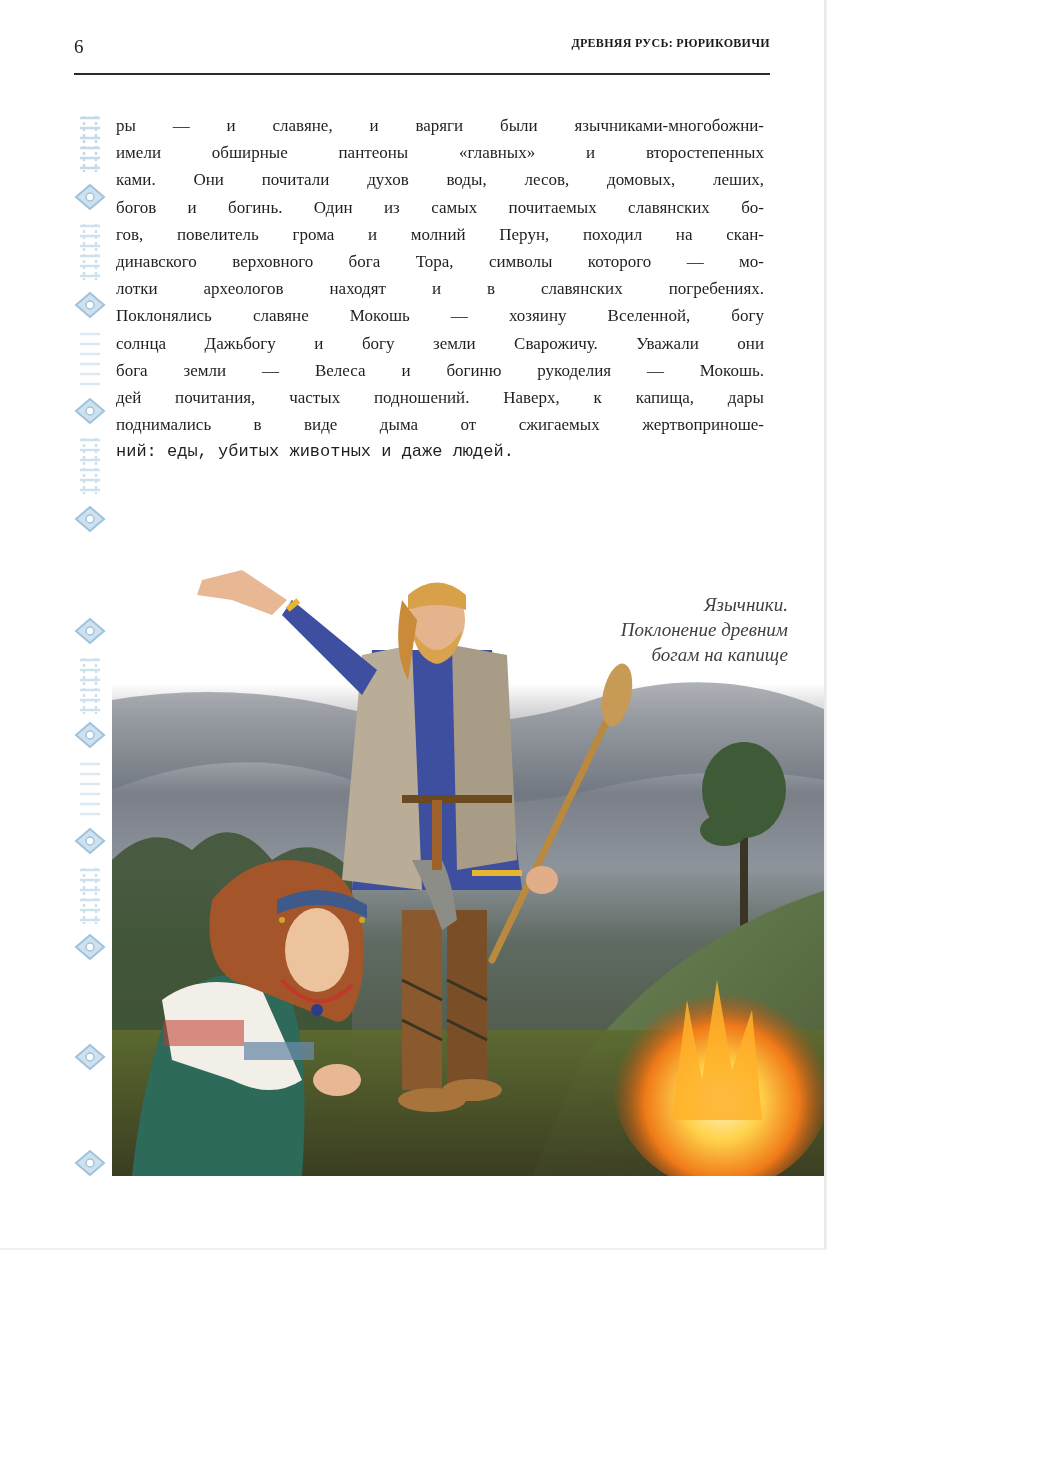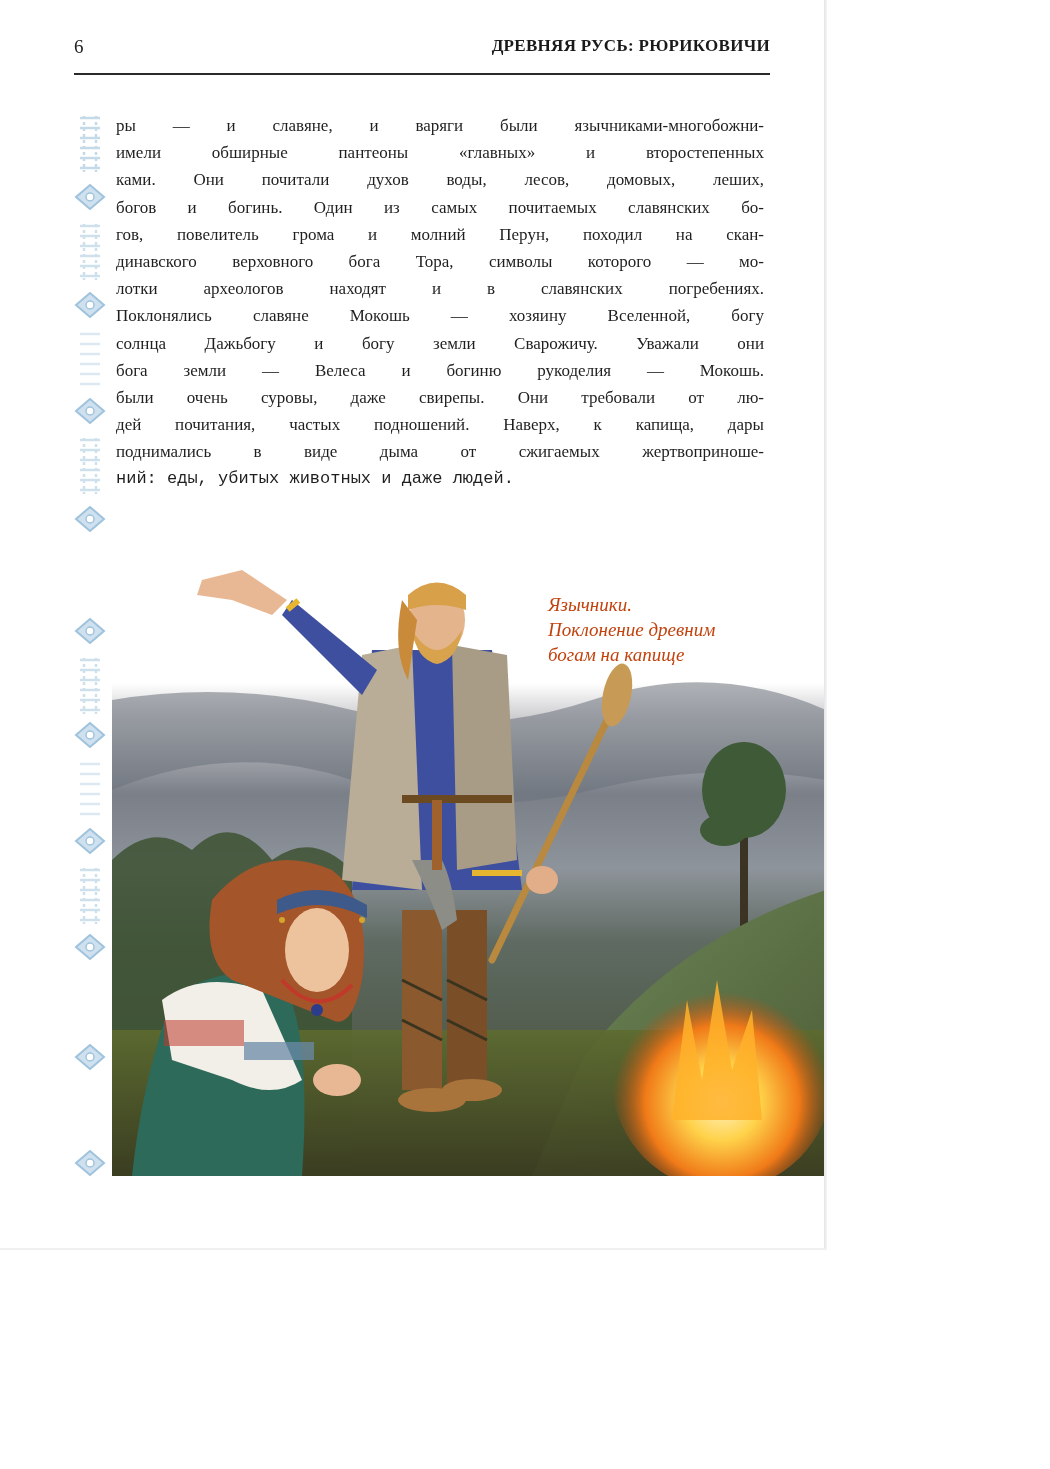--- a/index.html
+++ b/index.html
@@ -50,21 +50,21 @@
       position: absolute;
       left: 0;
       top: 0;
       font-size: 19px;
       color: #222;
     }
     .running-title {
       position: absolute;
       right: 0;
       top: 0;
-      font-size: 17px;
+      font-size: 12px;
       font-weight: bold;
       letter-spacing: 0.3px;
       color: #1a1a1a;
     }
     .head-rule {
       position: absolute;
       left: 74px;
       top: 73px;
       width: 696px;
       height: 2px;
@@ -120,25 +120,25 @@
       overflow: hidden;
     }
     .illustration svg {
       display: block;
     }
     .caption {
       position: absolute;
       left: 548px;
       top: 592px;
       width: 240px;
-      text-align: left;
+      text-align: right;
       font-style: italic;
       font-size: 19px;
       line-height: 25px;
-      color: #c2410c;
+      color: #404040;
     }
     .caption span {
       display: block;
     }
   </style>
 </head>
 <body>
 
 <div class="page">
 
@@ -269,21 +269,20 @@
     <span class="body-line">ры — и славяне, и варяги были язычниками-многобожни-</span>
     <span class="body-line">имели обширные пантеоны «главных» и второстепенных</span>
     <span class="body-line">ками. Они почитали духов воды, лесов, домовых, леших,</span>
     <span class="body-line">богов и богинь. Один из самых почитаемых славянских бо-</span>
     <span class="body-line">гов, повелитель грома и молний Перун, походил на скан-</span>
     <span class="body-line">динавского верховного бога Тора, символы которого — мо-</span>
     <span class="body-line">лотки археологов находят и в славянских погребениях.</span>
     <span class="body-line">Поклонялись славяне Мокошь — хозяину Вселенной, богу</span>
     <span class="body-line">солнца Дажьбогу и богу земли Сварожичу. Уважали они</span>
     <span class="body-line">бога земли — Велеса и богиню рукоделия — Мокошь.</span>
-    <span class="body-line">были очень суровы, даже свирепы. Они требовали от лю-</span>
     <span class="body-line">дей почитания, частых подношений. Наверх, к капища, дары</span>
     <span class="body-line">поднимались в виде дыма от сжигаемых жертвоприноше-</span>
     <span class="body-line last">ний: еды, убитых животных и даже людей.</span>
   </div>
 
   <div class="illustration">
     <svg width="714" height="616" viewBox="0 0 714 616">
       <defs>
         <linearGradient id="sky" x1="0" y1="0" x2="0" y2="1">
           <stop offset="0" stop-color="#ffffff"></stop>

